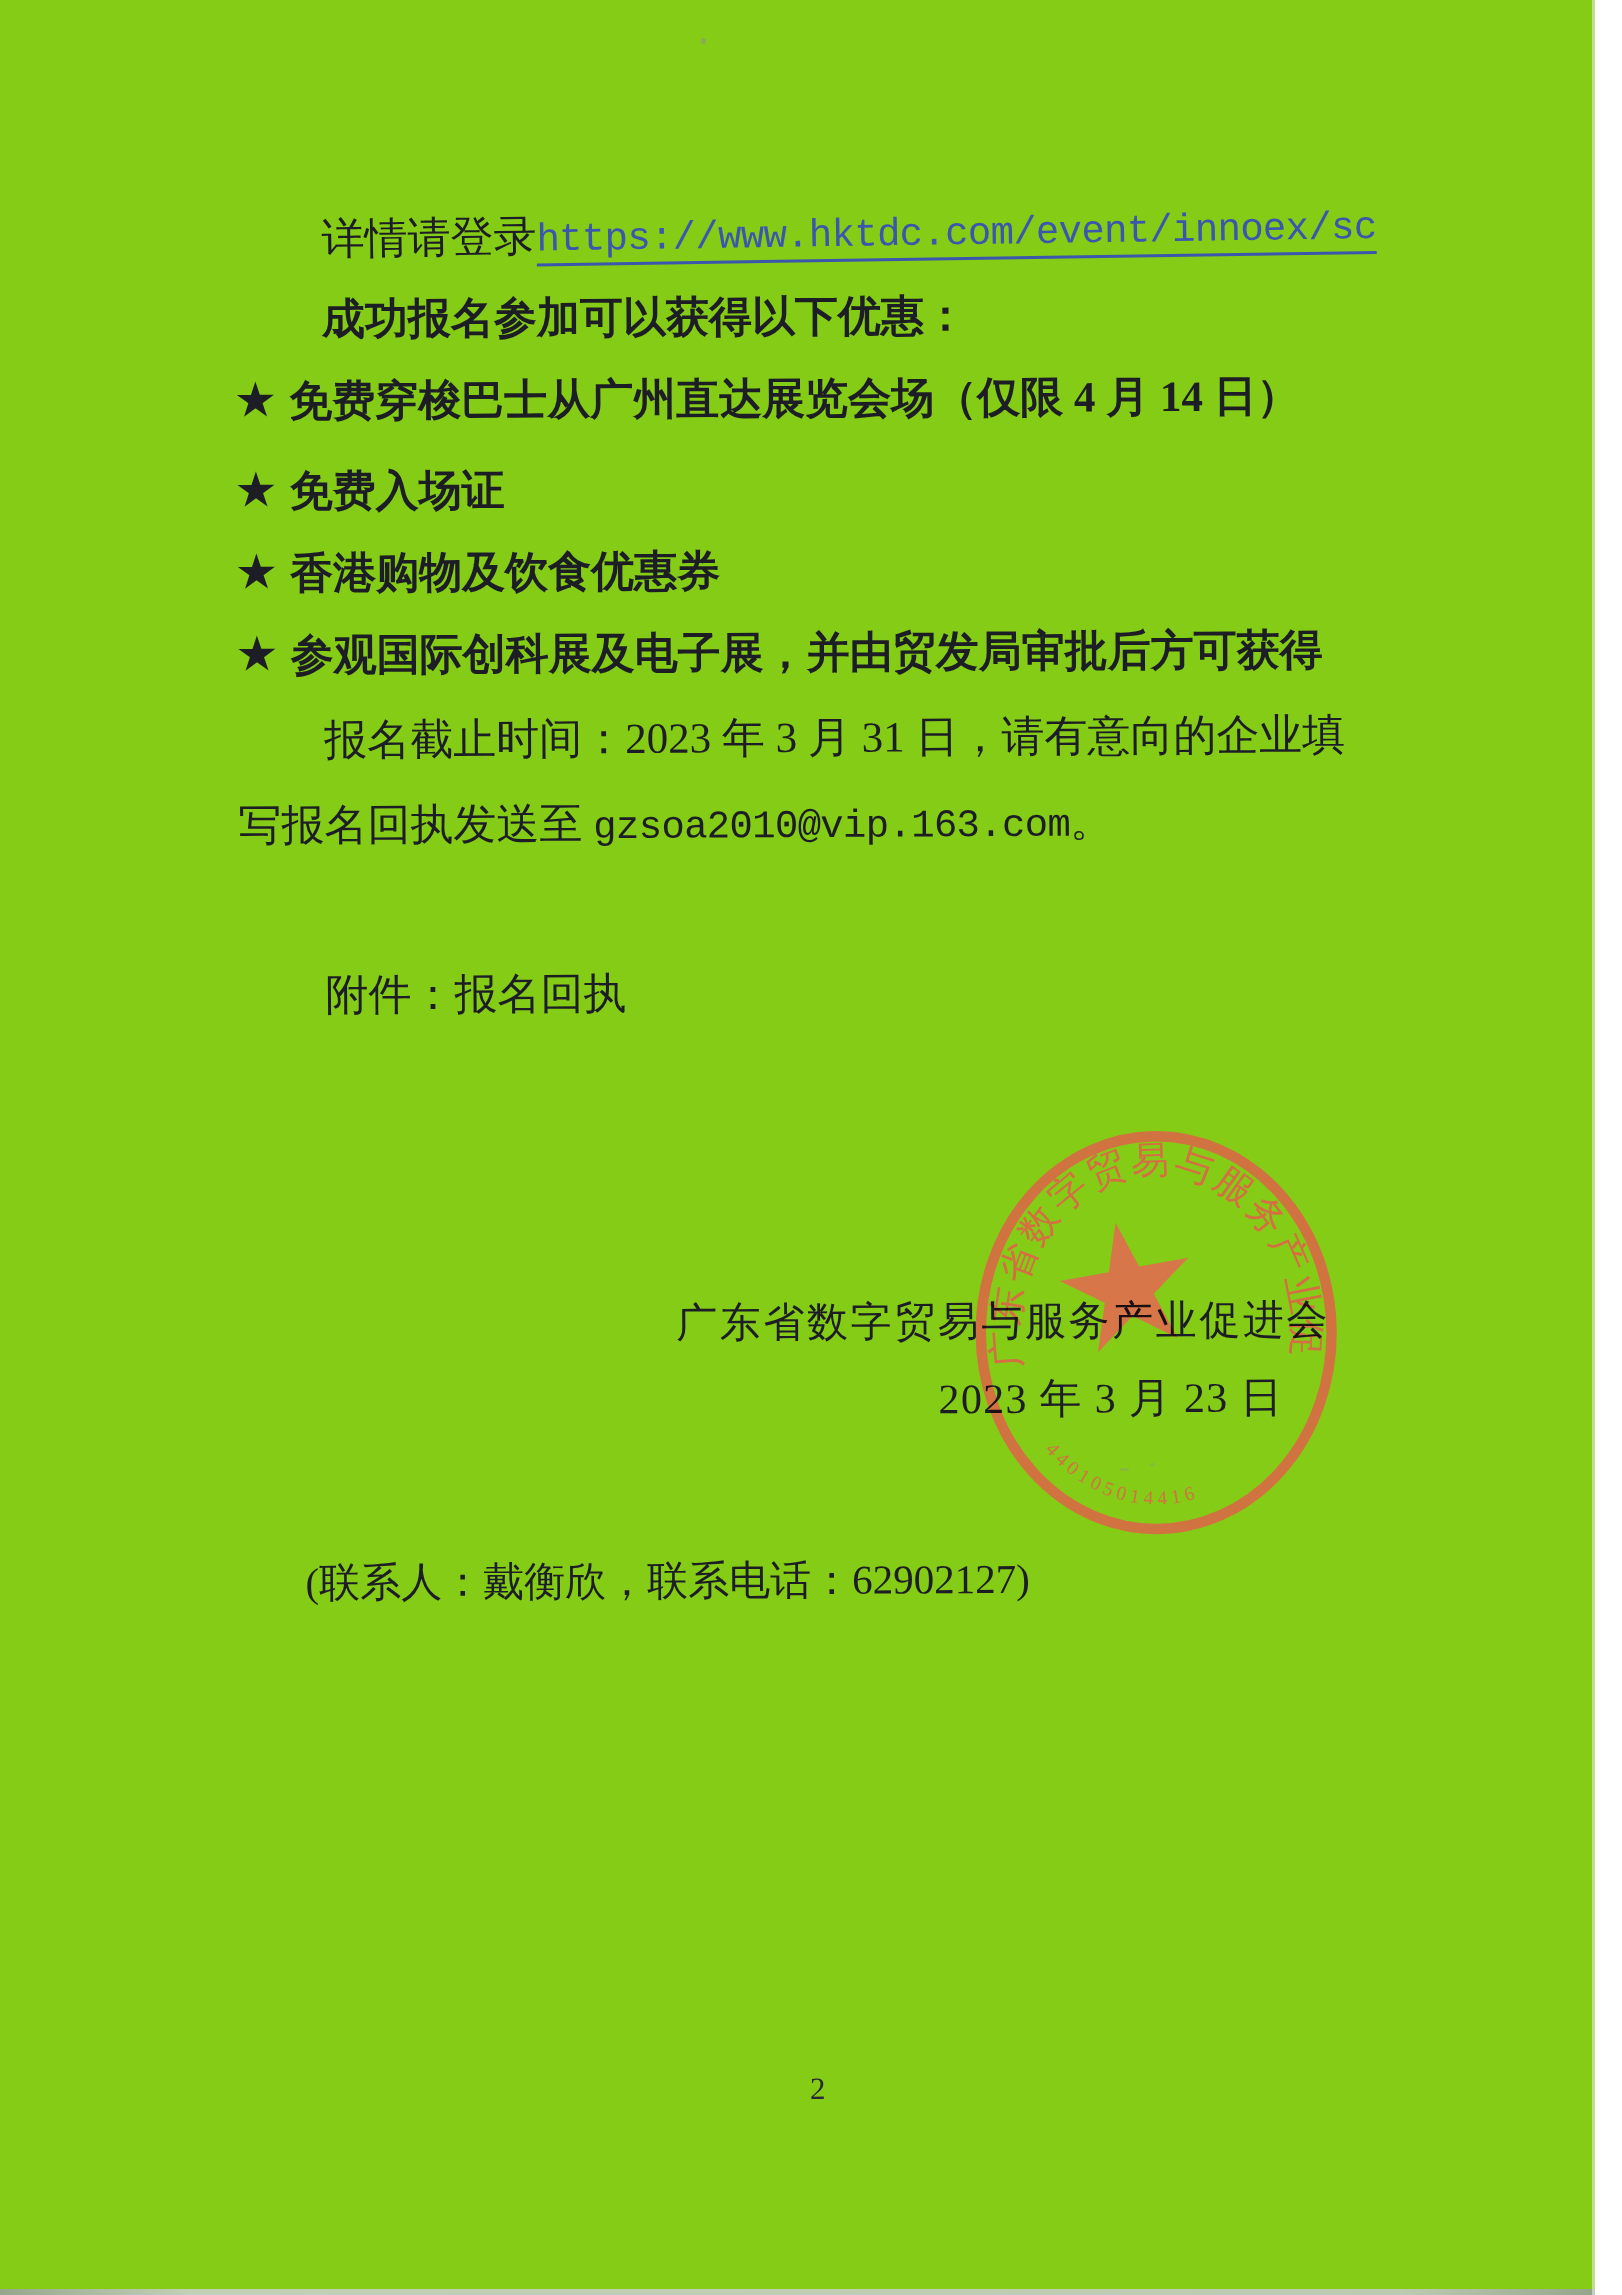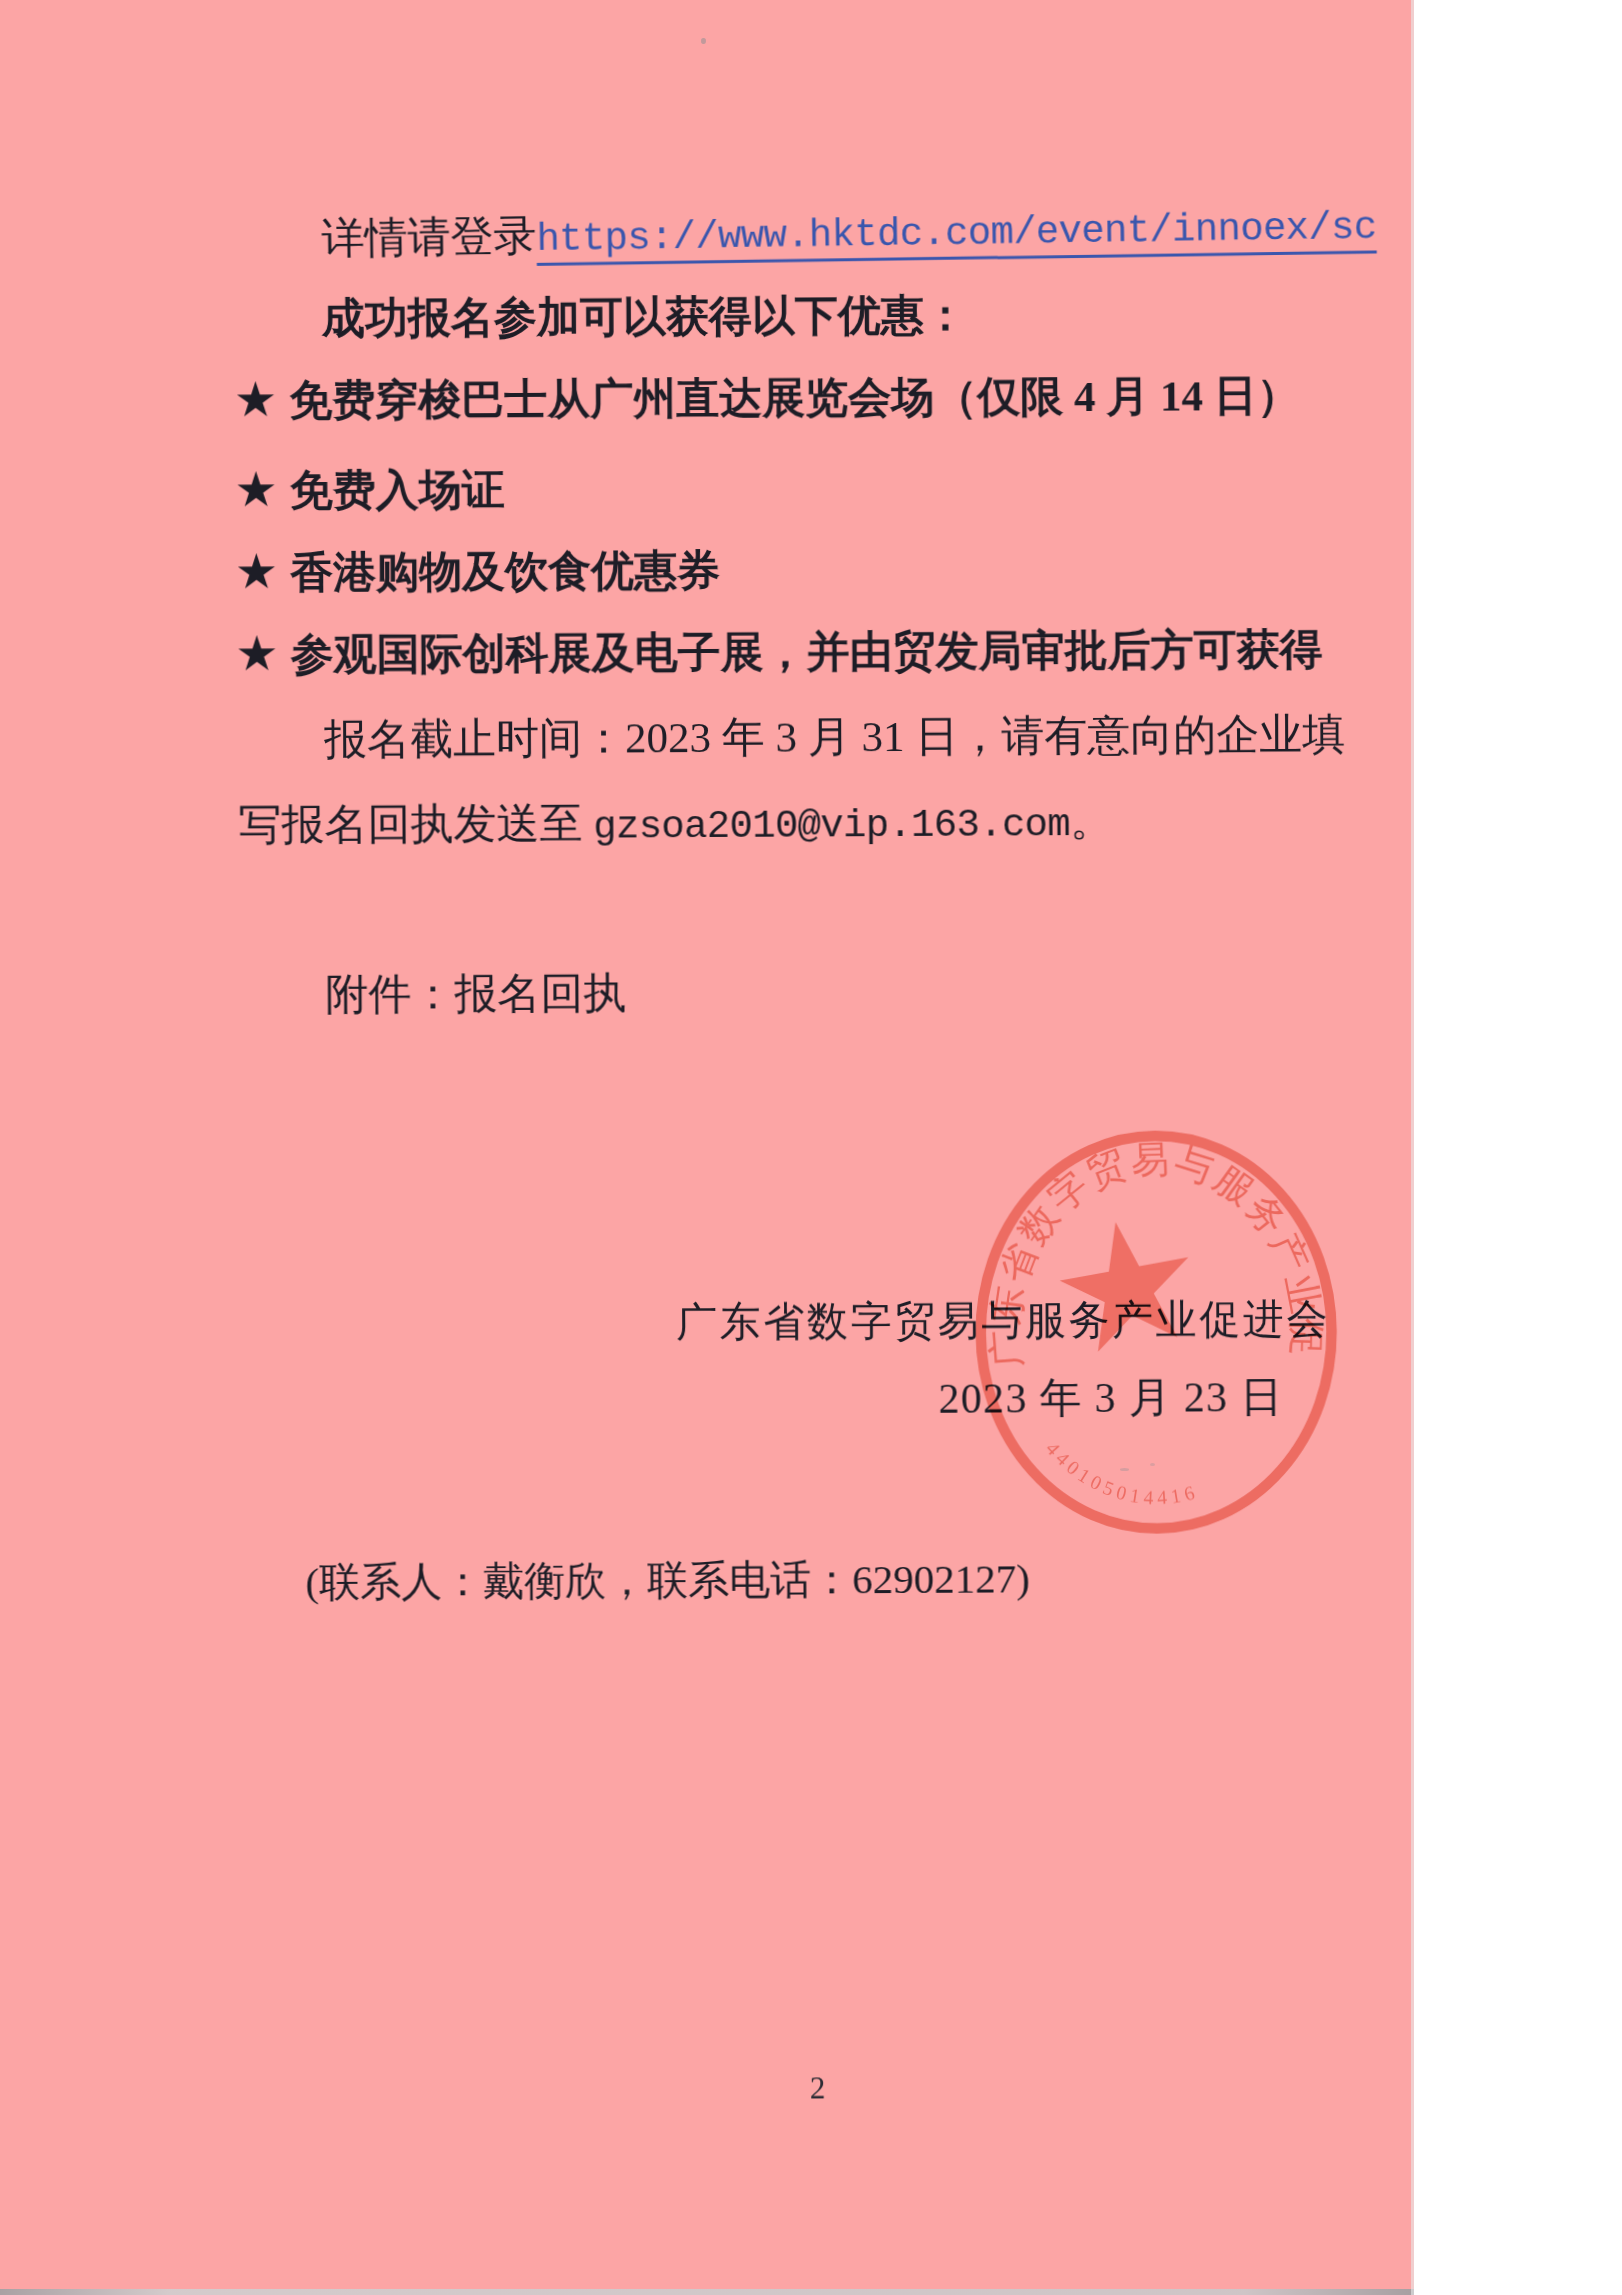--- a/index.html
+++ b/index.html
@@ -1,19 +1,19 @@
 <!DOCTYPE html>
 <html style="font-size:10.5px"><head>
 <meta charset="utf-8">
 <style>
   html,body{margin:0;padding:0;background:#ffffff;}
   .page{
     position:relative;
-    width:1414px;height:2295px;
-    background:#fca5a5;
+    width:1595px;height:2295px;
+    background:#84cc16;
     overflow:hidden;
     font-family:"Liberation Serif","DejaVu Serif",serif;
     color:#1d1d26;
   }
   .content{
     position:absolute;inset:0;
     transform:rotate(-0.3deg);
     transform-origin:50% 40%;
   }
   .line{

